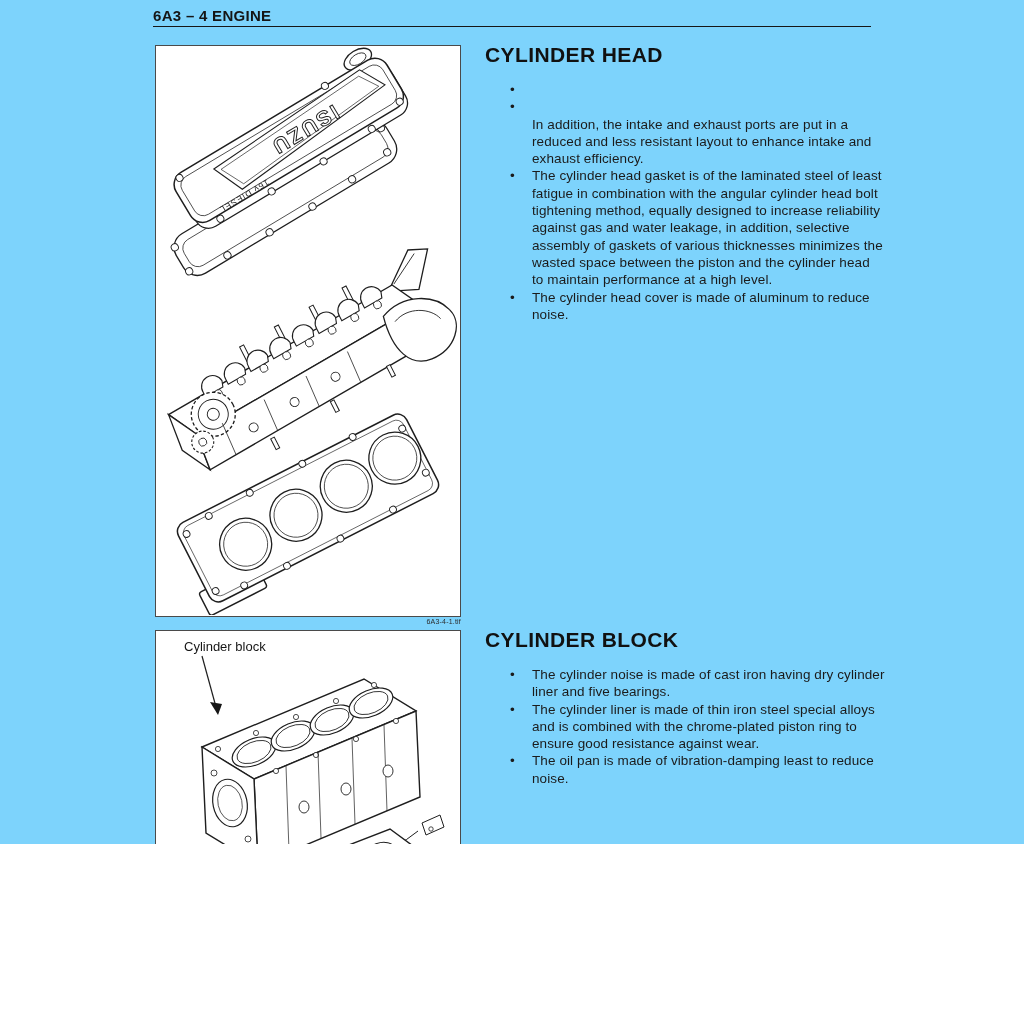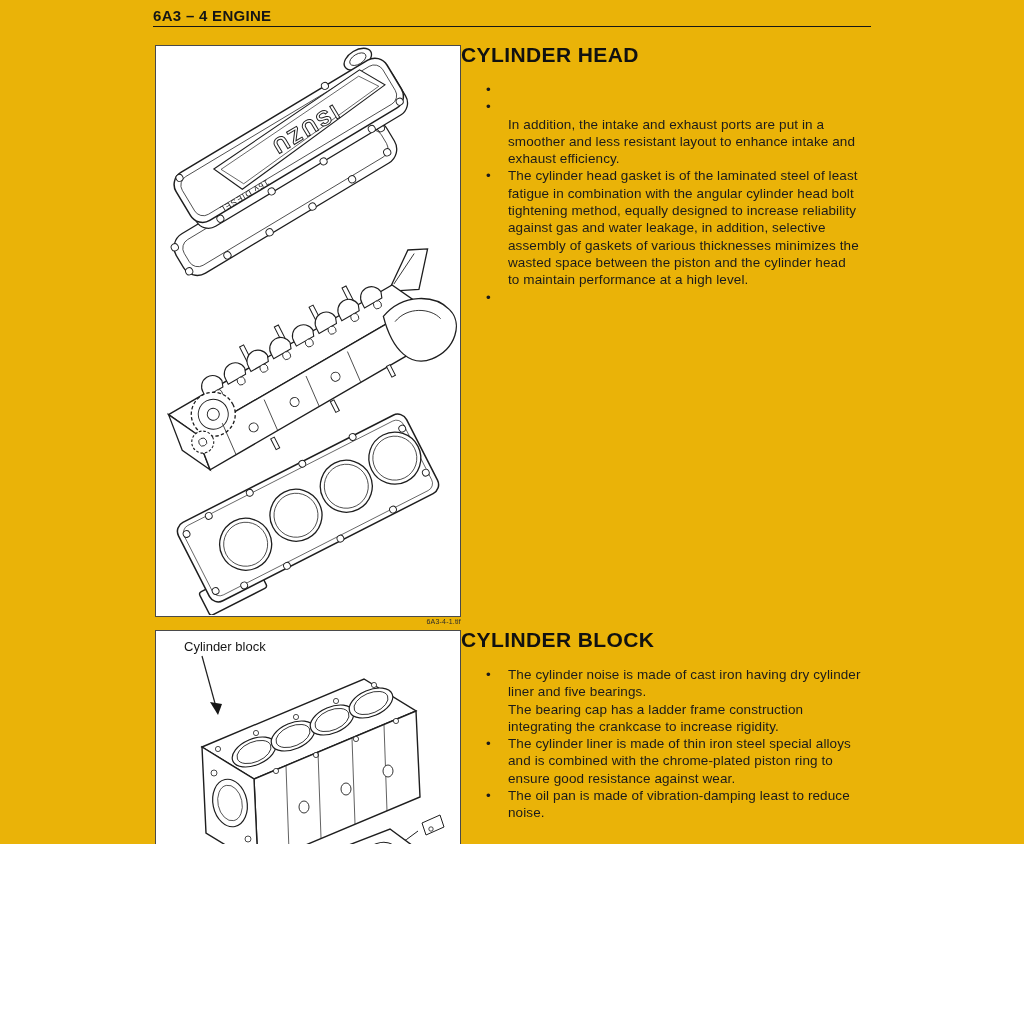--- a/index.html
+++ b/index.html
@@ -1,33 +1,33 @@
 <!DOCTYPE html>
 <html><head>
 <meta charset="utf-8">
 <style>
   html,body{margin:0;padding:0;background:#fff;}
-  .page{position:relative;width:1024px;height:844px;background:#eab308;overflow:hidden;
+  .page{position:relative;width:1024px;height:844px;background:#7dd3fc;overflow:hidden;
         font-family:"Liberation Sans",sans-serif;color:#1b1b1b;}
   
   .hdr{position:absolute;left:153px;top:7px;font-size:15px;font-weight:bold;
        letter-spacing:0.3px;color:#151515;}
   .hdr-rule{position:absolute;left:153px;top:26px;width:718px;height:0;
             border-top:1.6px solid #161616;}
   
   .figbox{position:absolute;left:155px;width:306px;border:1.2px solid #4a4a4a;
           background:#fff;box-sizing:border-box;}
   .fig1{top:45px;height:572px;}
   .fig2{top:630px;height:382px;}
   .figcap{position:absolute;left:155px;width:306px;text-align:right;
           font-size:7px;color:#2b2b2b;letter-spacing:0.2px;}
   .cap1{top:618px;}
   .cap2{top:1013px;}
   
-  .col{position:absolute;left:461px;width:400px;}
+  .col{position:absolute;left:485px;width:400px;}
   .col-head{top:43px;}
   .col-block{top:628px;}
   .sec-title{font-size:21px;font-weight:bold;letter-spacing:0.4px;color:#111;
              margin:0 0 15px 0;line-height:23px;}
   .bi{display:flex;}
   .bi .mk{flex:0 0 47px;box-sizing:border-box;padding-left:25px;
           font-size:13.5px;line-height:17.3px;}
   .bi .tx{flex:1;font-size:13.5px;line-height:17.3px;letter-spacing:0.1px;}
   svg{display:block;}
   svg .ln{fill:none;stroke:#1e1e1e;}
@@ -307,40 +307,40 @@
   <div class="col col-head">
     <h2 class="sec-title">CYLINDER HEAD</h2>
     <div class="bi">
       <span class="mk">•</span>
     </div>
     <div class="bi">
       <span class="mk">•</span>
     </div>
     <div class="bi">
       <span class="mk"></span>
-      <span class="tx">In addition, the intake and exhaust ports are put in a smoother and less resistant layout to enhance intake and exhaust efficiency.</span>
+      <span class="tx">In addition, the intake and exhaust ports are put in a reduced and less resistant layout to enhance intake and exhaust efficiency.</span>
     </div>
     <div class="bi">
       <span class="mk">•</span>
       <span class="tx">The cylinder head gasket is of the laminated steel of least fatigue in combination with the angular cylinder head bolt tightening method, equally designed to increase reliability against gas and water leakage, in addition, selective assembly of gaskets of various thicknesses minimizes the wasted space between the piston and the cylinder head to maintain performance at a high level.</span>
     </div>
     <div class="bi">
       <span class="mk">•</span>
+      <span class="tx">The cylinder head cover is made of aluminum to reduce noise.</span>
     </div>
   </div>
 
   <div class="col col-block">
     <h2 class="sec-title">CYLINDER BLOCK</h2>
     <div class="bi">
       <span class="mk">•</span>
       <span class="tx">The cylinder noise is made of cast iron having dry cylinder liner and five bearings.</span>
     </div>
     <div class="bi">
       <span class="mk"></span>
-      <span class="tx">The bearing cap has a ladder frame construction integrating the crankcase to increase rigidity.</span>
     </div>
     <div class="bi">
       <span class="mk">•</span>
       <span class="tx">The cylinder liner is made of thin iron steel special alloys and is combined with the chrome-plated piston ring to ensure good resistance against wear.</span>
     </div>
     <div class="bi">
       <span class="mk">•</span>
       <span class="tx">The oil pan is made of vibration-damping least to reduce noise.</span>
     </div>
   </div>

